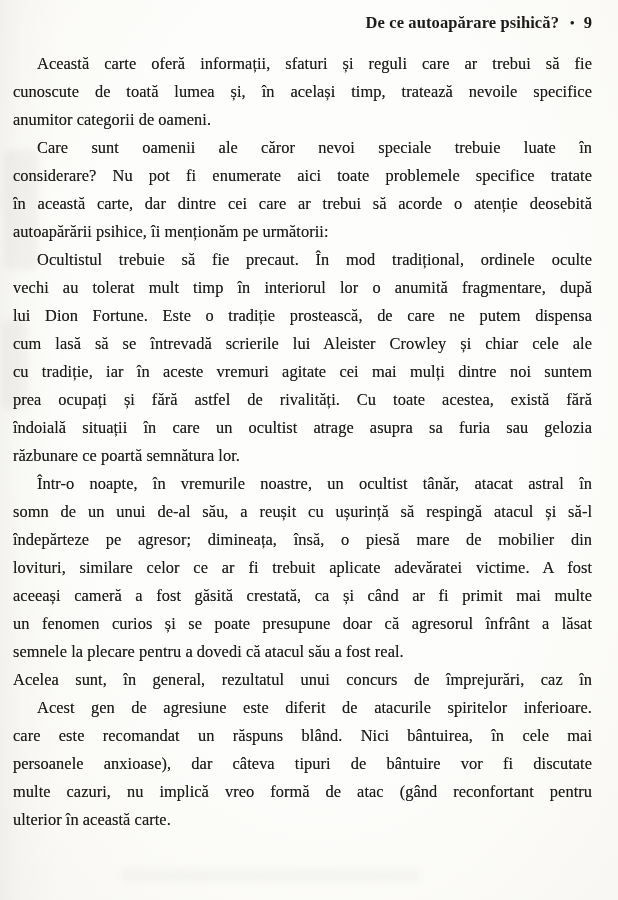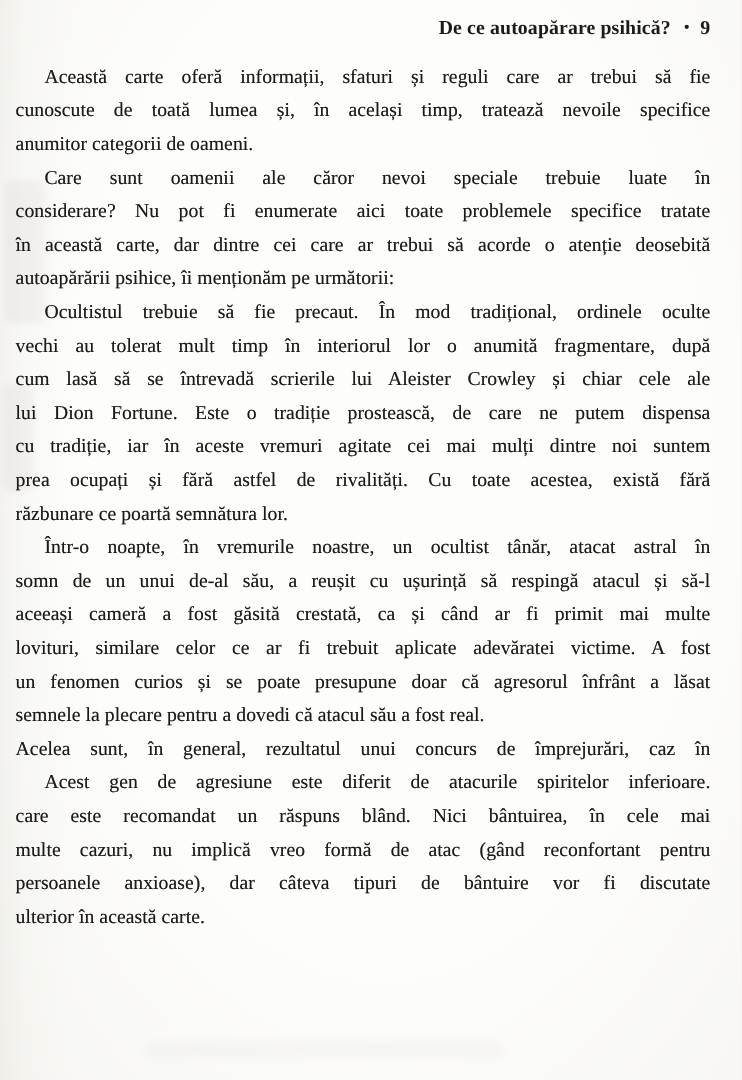--- a/index.html
+++ b/index.html
@@ -82,31 +82,33 @@
   <div class="page-body" id="page-body">
       <div class="line indent">Această carte oferă informații, sfaturi și reguli care ar trebui să fie</div>
       <div class="line">cunoscute de toată lumea și, în același timp, tratează nevoile specifice</div>
       <div class="line last">anumitor categorii de oameni.</div>
       <div class="line indent">Care sunt oamenii ale căror nevoi speciale trebuie luate în</div>
       <div class="line">considerare? Nu pot fi enumerate aici toate problemele specifice tratate</div>
       <div class="line">în această carte, dar dintre cei care ar trebui să acorde o atenție deosebită</div>
       <div class="line last">autoapărării psihice, îi menționăm pe următorii:</div>
       <div class="line indent">Ocultistul trebuie să fie precaut. În mod tradițional, ordinele oculte</div>
       <div class="line">vechi au tolerat mult timp în interiorul lor o anumită fragmentare, după</div>
+      <div class="line">lui Dion Fortune. Este o tradiție prostească, de care ne putem dispensa</div>
       <div class="line">cum lasă să se întrevadă scrierile lui Aleister Crowley și chiar cele ale</div>
-      <div class="line">lui Dion Fortune. Este o tradiție prostească, de care ne putem dispensa</div>
       <div class="line">cu tradiție, iar în aceste vremuri agitate cei mai mulți dintre noi suntem</div>
       <div class="line">prea ocupați și fără astfel de rivalități. Cu toate acestea, există fără</div>
+      <div class="line">îndoială situații în care un ocultist atrage asupra sa furia sau gelozia</div>
       <div class="line last">răzbunare ce poartă semnătura lor.</div>
       <div class="line indent">Într-o noapte, în vremurile noastre, un ocultist tânăr, atacat astral în</div>
       <div class="line">somn de un unui de-al său, a reușit cu ușurință să respingă atacul și să-l</div>
+      <div class="line">îndepărteze pe agresor; dimineața, însă, o piesă mare de mobilier din</div>
+      <div class="line">lovituri, similare celor ce ar fi trebuit aplicate adevăratei victime. A fost</div>
       <div class="line">aceeași cameră a fost găsită crestată, ca și când ar fi primit mai multe</div>
-      <div class="line">lovituri, similare celor ce ar fi trebuit aplicate adevăratei victime. A fost</div>
       <div class="line">un fenomen curios și se poate presupune doar că agresorul înfrânt a lăsat</div>
       <div class="line last">semnele la plecare pentru a dovedi că atacul său a fost real.</div>
       <div class="line">Acelea sunt, în general, rezultatul unui concurs de împrejurări, caz în</div>
       <div class="line indent">Acest gen de agresiune este diferit de atacurile spiritelor inferioare.</div>
       <div class="line">care este recomandat un răspuns blând. Nici bântuirea, în cele mai</div>
+      <div class="line">persoanele anxioase), dar câteva tipuri de bântuire vor fi discutate</div>
       <div class="line">multe cazuri, nu implică vreo formă de atac (gând reconfortant pentru</div>
-      <div class="line">persoanele anxioase), dar câteva tipuri de bântuire vor fi discutate</div>
       <div class="line last">ulterior în această carte.</div>
     </div>
 </div>
 
 </body></html>

